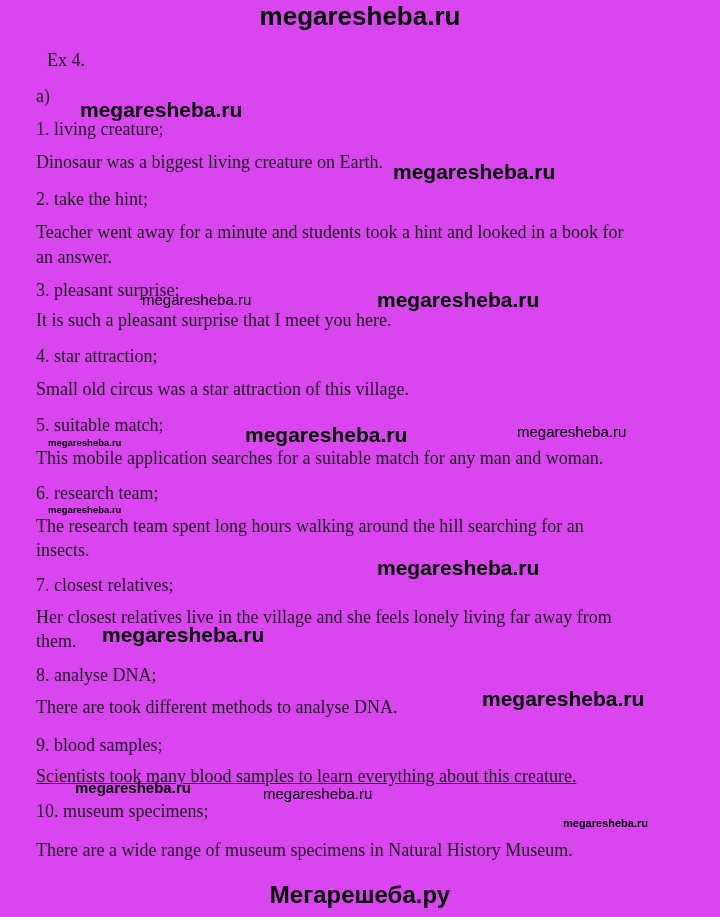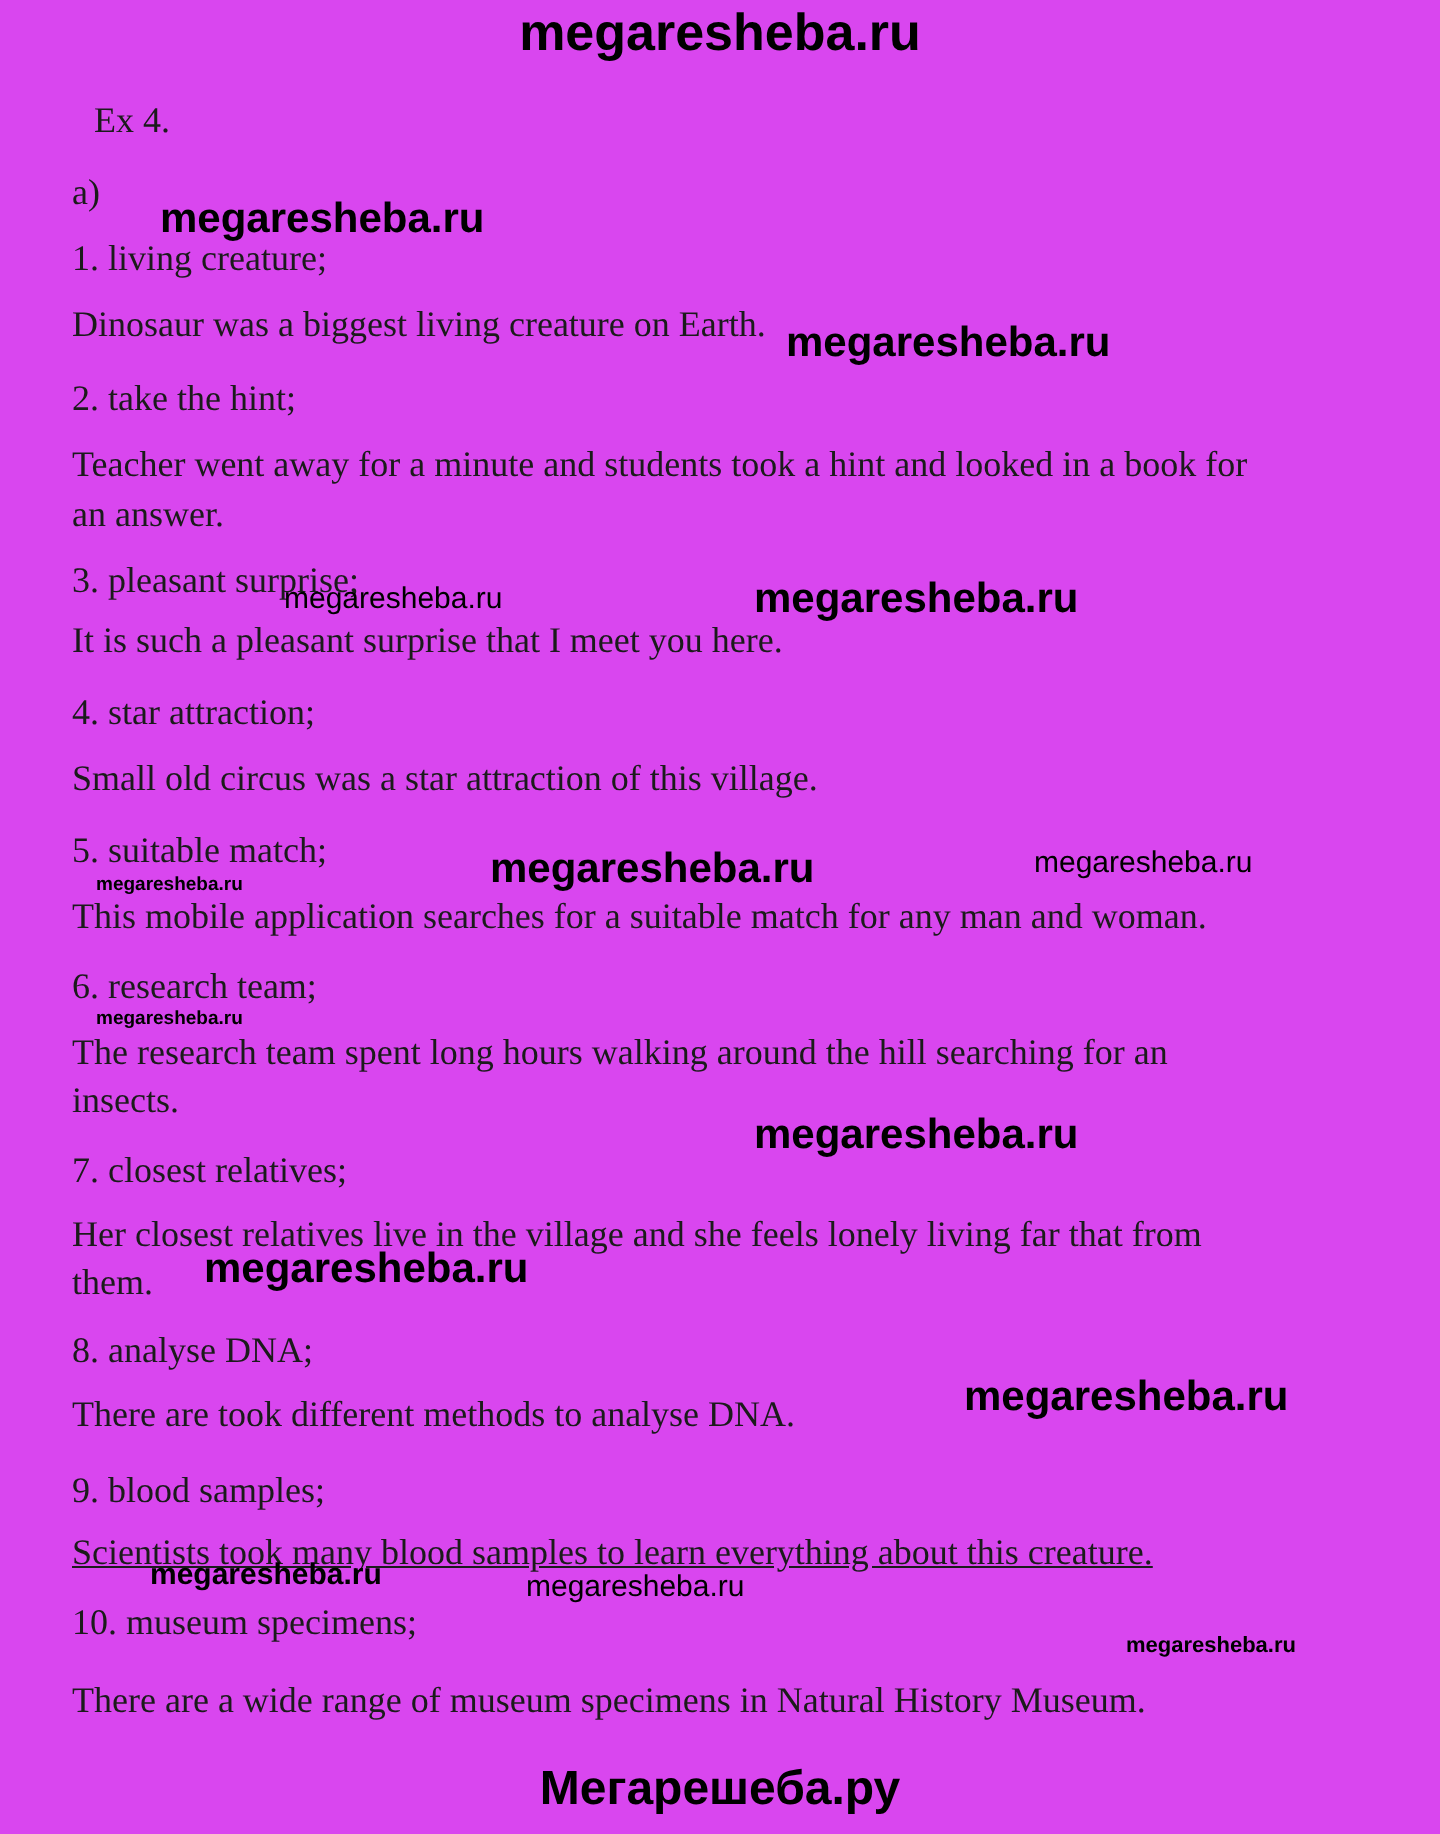--- a/index.html
+++ b/index.html
@@ -74,21 +74,21 @@
   <div class="wm wm-15 wm-reg" style="left:517px;top:424px;">megaresheba.ru</div>
   <div class="line" style="left:36px;top:448px;">This mobile application searches for a suitable match for any man and woman.</div>
 
   <div class="line" style="left:36px;top:483px;">6. research team;</div>
   <div class="wm wm-9" style="left:48px;top:505px;">megaresheba.ru</div>
   <div class="line" style="left:36px;top:516px;">The research team spent long hours walking around the hill searching for an</div>
   <div class="line" style="left:36px;top:540px;">insects.</div>
   <div class="wm wm-21" style="left:377px;top:557px;">megaresheba.ru</div>
 
   <div class="line" style="left:36px;top:575px;">7. closest relatives;</div>
-  <div class="line" style="left:36px;top:607px;">Her closest relatives live in the village and she feels lonely living far that from</div>
+  <div class="line" style="left:36px;top:607px;">Her closest relatives live in the village and she feels lonely living far away from</div>
   <div class="line" style="left:36px;top:631px;">them.</div>
   <div class="wm wm-21" style="left:102px;top:624px;">megaresheba.ru</div>
 
   <div class="line" style="left:36px;top:665px;">8. analyse DNA;</div>
   <div class="line" style="left:36px;top:697px;">There are took different methods to analyse DNA.</div>
   <div class="wm wm-21" style="left:482px;top:688px;">megaresheba.ru</div>
 
   <div class="line" style="left:36px;top:735px;">9. blood samples;</div>
   <div class="line" style="left:36px;top:766px;text-decoration:underline;">Scientists took many blood samples to learn everything about this creature.</div>
   <div class="wm wm-15" style="left:75px;top:780px;">megaresheba.ru</div>

